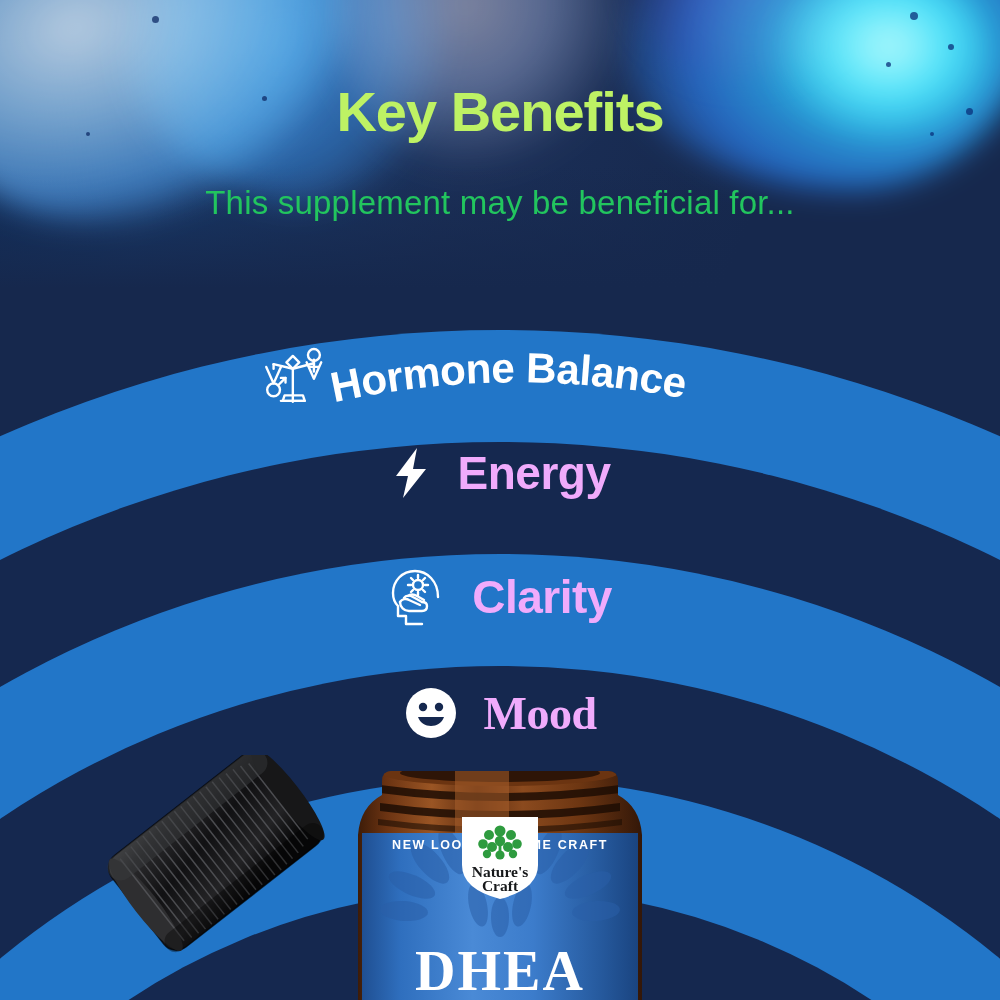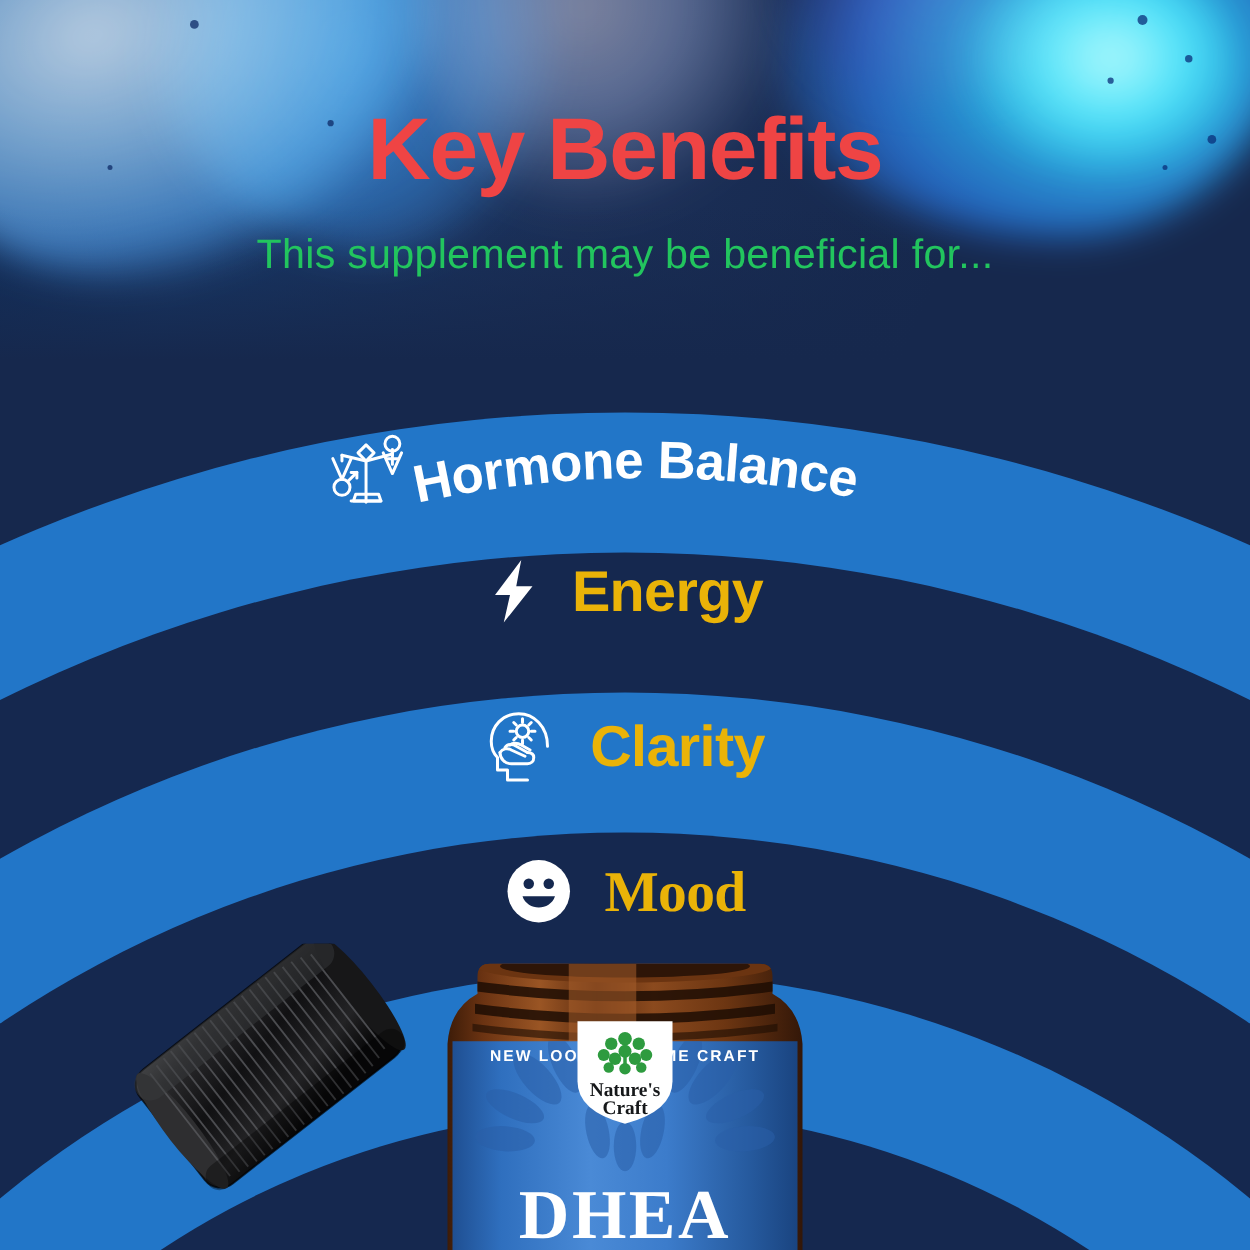--- a/index.html
+++ b/index.html
@@ -81,22 +81,22 @@
   }
 
   
   .arcs { position: absolute; inset: 0; }
 
   
   .title {
     position: absolute;
     top: 84px; left: 0; right: 0;
     text-align: center;
-    color: #ef4444;
-    font-size: 70px;
+    color: #bef264;
+    font-size: 56px;
     font-weight: 700;
     letter-spacing: -1px;
     line-height: 1;
   }
   .subtitle {
     position: absolute;
     top: 186px; left: 0; right: 0;
     text-align: center;
     color: #22c55e;
     font-size: 33px;
@@ -106,21 +106,21 @@
   }
 
   
   .benefit-row {
     position: absolute;
     display: flex;
     align-items: center;
     justify-content: center;
     gap: 26px;
     left: 0; right: 0;
-    color: #eab308;
+    color: #f0abfc;
   }
   .benefit-label {
     font-size: 46px;
     font-weight: 700;
     letter-spacing: -0.5px;
     white-space: nowrap;
   }
   .benefit-icon { display: block; }
 
   .row-energy  { top: 446px; }

